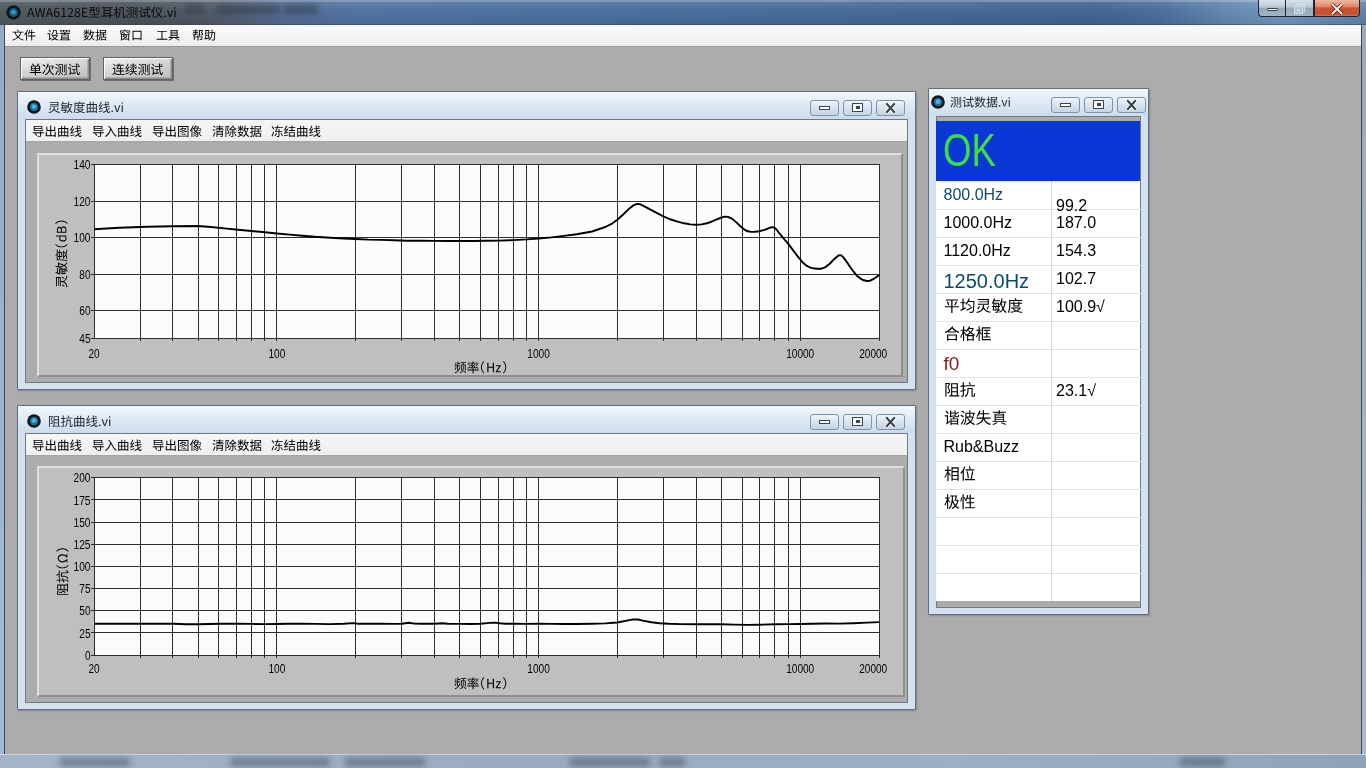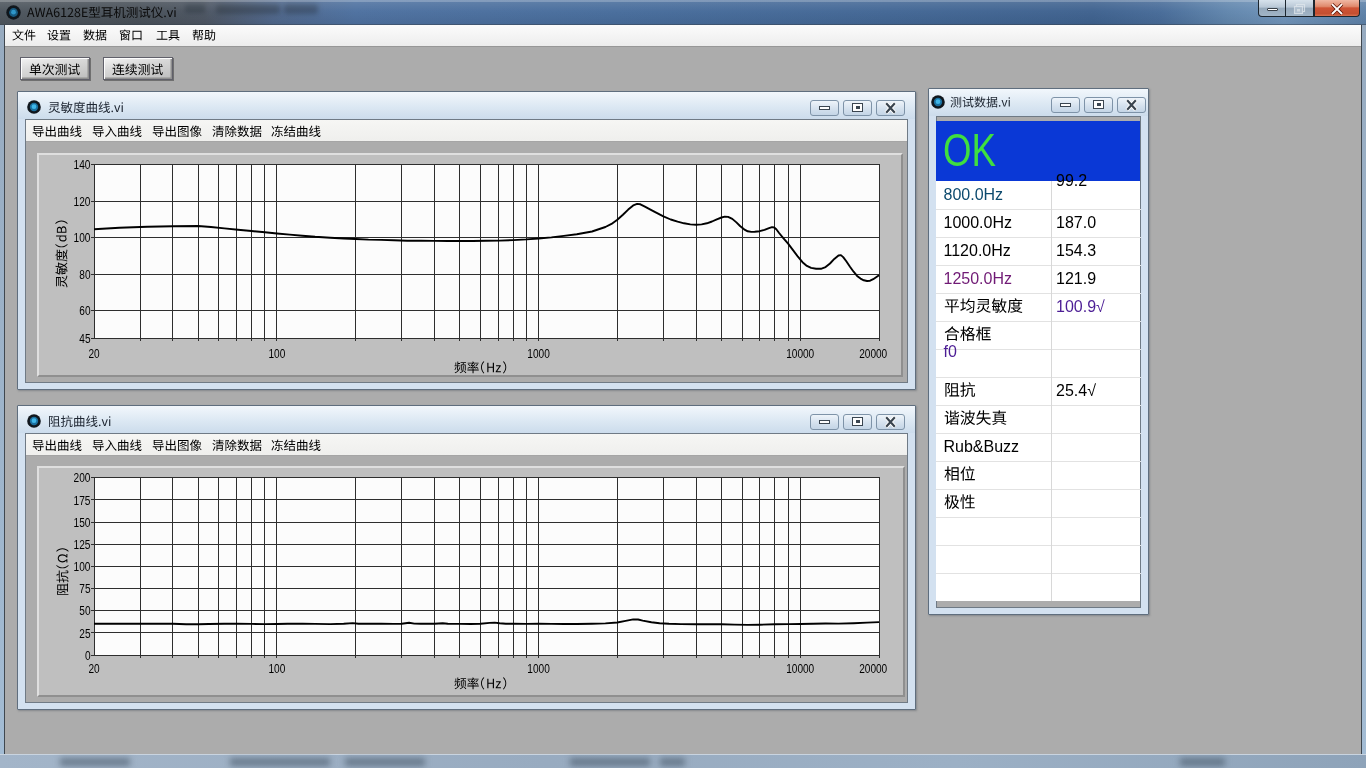--- a/index.html
+++ b/index.html
@@ -296,52 +296,52 @@
       <line x1="0" y1="308" x2="205" y2="308"></line>
       <line x1="0" y1="336" x2="205" y2="336"></line>
       <line x1="0" y1="364" x2="205" y2="364"></line>
       <line x1="0" y1="392" x2="205" y2="392"></line>
     </g>
     <g stroke="#d8d8d8" stroke-width="1" shape-rendering="crispEdges">
       <line x1="115" y1="0" x2="115" y2="420"></line>
     </g>
   </svg>
 <div class="abs" style="left:943.5px;top:186.2px;font-size:16px;color:#0c4a6e;line-height:1.1">800.0Hz</div>
-<div class="abs" style="left:1056px;top:172px;font-size:16px;color:#000;line-height:1.1">99.2</div>
+<div class="abs" style="left:1056px;top:197px;font-size:16px;color:#000;line-height:1.1">99.2</div>
 <div class="abs" style="left:943.5px;top:214.2px;font-size:16px;color:#000000;line-height:1.1">1000.0Hz</div>
 <div class="abs" style="left:1056px;top:214.2px;font-size:16px;color:#000;line-height:1.1">187.0</div>
 <div class="abs" style="left:943.5px;top:242.2px;font-size:16px;color:#000;line-height:1.1">1120.0Hz</div>
 <div class="abs" style="left:1056px;top:242.2px;font-size:16px;color:#000;line-height:1.1">154.3</div>
-<div class="abs" style="left:943.5px;top:270.2px;font-size:16px;color:#701a75;line-height:1.1">1250.0Hz</div>
-<div class="abs" style="left:1056px;top:270.2px;font-size:16px;color:#000;line-height:1.1">121.9</div>
+<div class="abs" style="left:943.5px;top:270.2px;font-size:20px;color:#0c4a6e;line-height:1.1">1250.0Hz</div>
+<div class="abs" style="left:1056px;top:270.2px;font-size:16px;color:#000;line-height:1.1">102.7</div>
 <svg style="position:absolute;left:943.5px;top:298.6px;overflow:visible;" width="80.0" height="17.4">
     <g transform="translate(0 12.64) scale(0.015800 -0.015800)" fill="#000000">
       <use href="#g0" x="0.0"></use>
       <use href="#g1" x="1000.0"></use>
       <use href="#g2" x="2000.0"></use>
       <use href="#g3" x="3000.0"></use>
       <use href="#g4" x="4000.0"></use>
     </g>
   </svg>
-<div class="abs" style="left:1056px;top:298.2px;font-size:16px;color:#4c1d95;line-height:1.1">100.9√</div>
+<div class="abs" style="left:1056px;top:298.2px;font-size:16px;color:#000000;line-height:1.1">100.9√</div>
 <svg style="position:absolute;left:943.5px;top:326.6px;overflow:visible;" width="48.4" height="17.4">
     <g transform="translate(0 12.64) scale(0.015800 -0.015800)" fill="#000000">
       <use href="#g5" x="0.0"></use>
       <use href="#g6" x="1000.0"></use>
       <use href="#g7" x="2000.0"></use>
     </g>
   </svg>
-<div class="abs" style="left:943.5px;top:343px;font-size:16px;color:#4c1d95;line-height:1.1">f0</div>
+<div class="abs" style="left:943.5px;top:354px;font-size:19px;color:#7f1d1d;line-height:1.1">f0</div>
 <svg style="position:absolute;left:943.5px;top:382.6px;overflow:visible;" width="32.6" height="17.4">
     <g transform="translate(0 12.64) scale(0.015800 -0.015800)" fill="#000000">
       <use href="#g8" x="0.0"></use>
       <use href="#g9" x="1000.0"></use>
     </g>
   </svg>
-<div class="abs" style="left:1056px;top:382.2px;font-size:16px;color:#000;line-height:1.1">25.4√</div>
+<div class="abs" style="left:1056px;top:382.2px;font-size:16px;color:#000;line-height:1.1">23.1√</div>
 <svg style="position:absolute;left:943.5px;top:410.6px;overflow:visible;" width="64.2" height="17.4">
     <g transform="translate(0 12.64) scale(0.015800 -0.015800)" fill="#000000">
       <use href="#g10" x="0.0"></use>
       <use href="#g11" x="1000.0"></use>
       <use href="#g12" x="2000.0"></use>
       <use href="#g13" x="3000.0"></use>
     </g>
   </svg>
 <div class="abs" style="left:943.5px;top:438.2px;font-size:16px;color:#000;line-height:1.1">Rub&amp;Buzz</div>
 <svg style="position:absolute;left:943.5px;top:466.6px;overflow:visible;" width="32.6" height="17.4">

